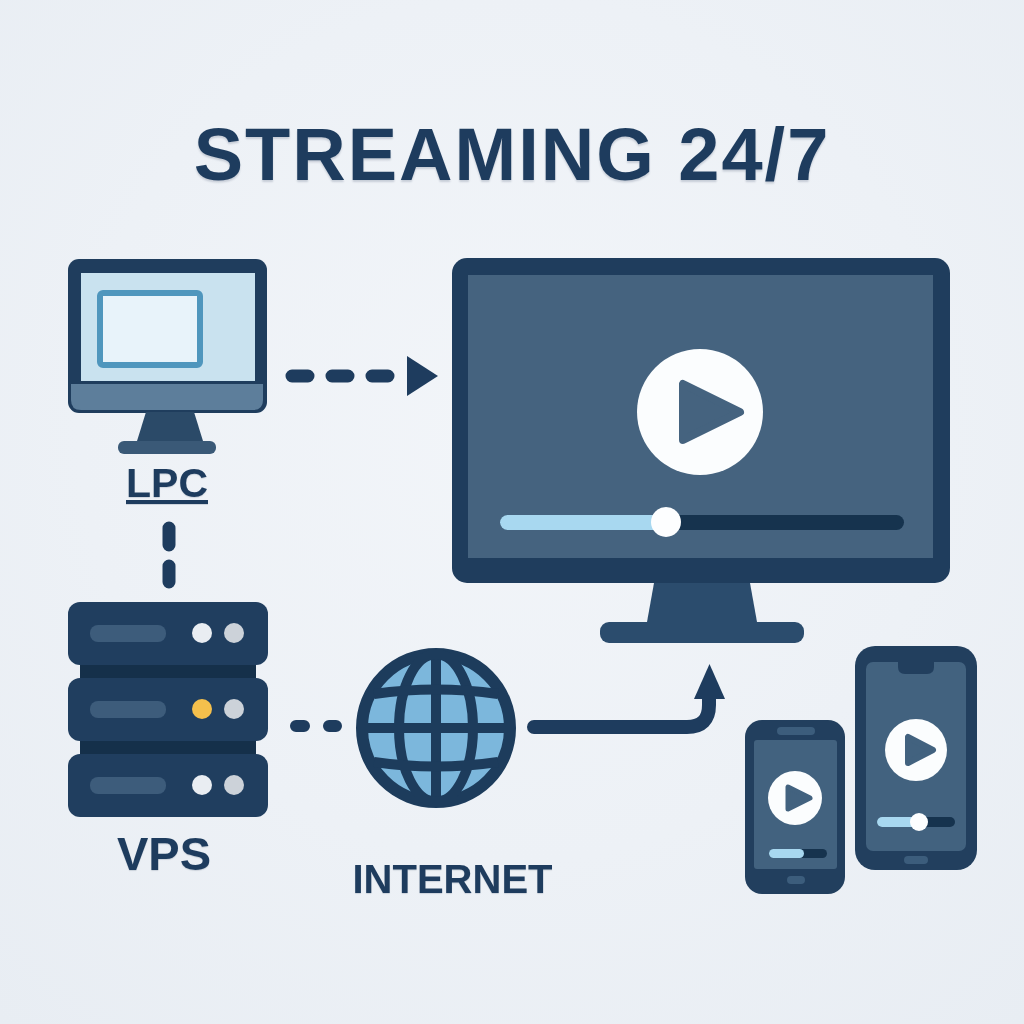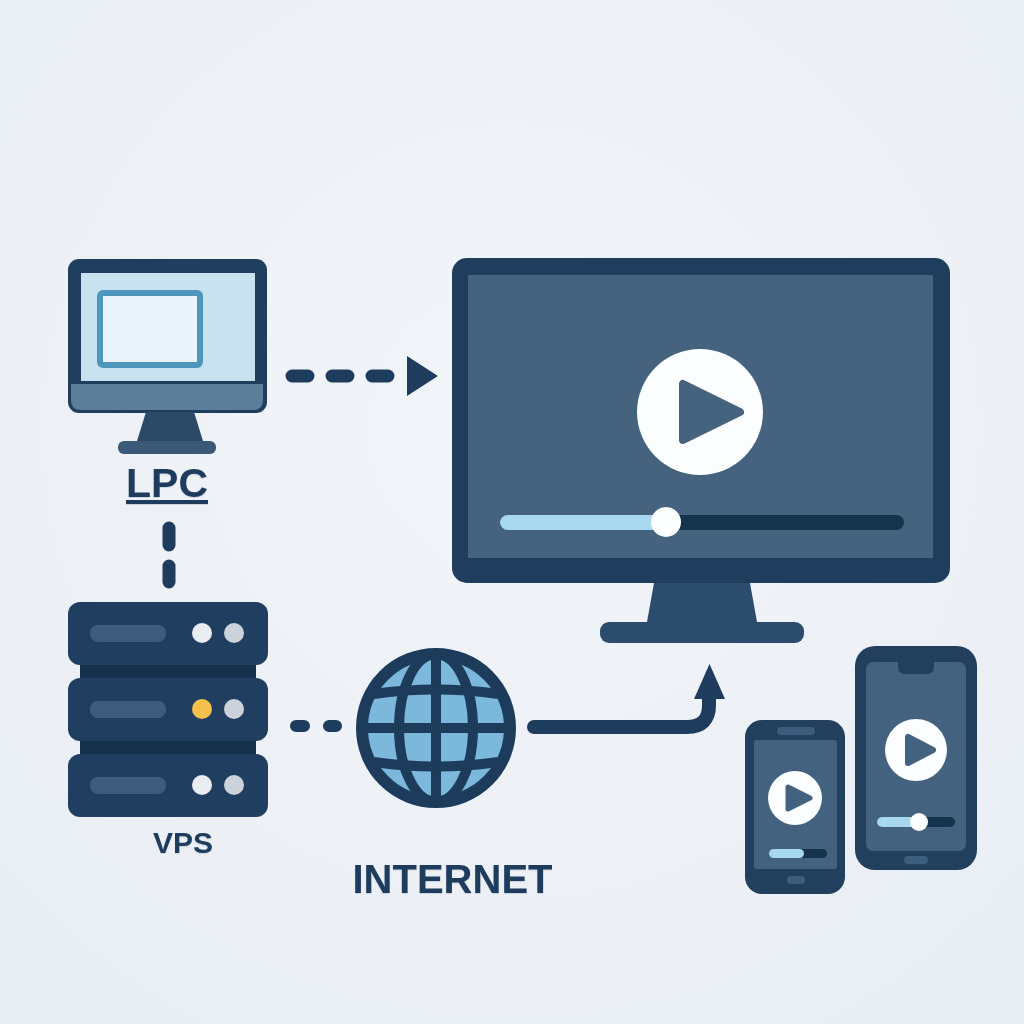--- a/index.html
+++ b/index.html
@@ -11,30 +11,31 @@
   .title{
     position:absolute;left:0;top:112px;width:1024px;text-align:center;
     font-size:74px;font-weight:bold;letter-spacing:2px;color:#1e3c5e;
     text-shadow:0 2px 2px rgba(20,40,70,0.18);
   }
   .label{
     position:absolute;text-align:center;font-weight:bold;color:#1e3c5e;
     text-shadow:0 1px 1px rgba(20,40,70,0.15);
   }
   .label-lpc{left:66px;top:460px;width:202px;font-size:41px;text-decoration:underline;}
-  .label-vps{left:81px;top:826px;width:204px;font-size:30px;}
+  .label-vps{left:62px;top:826px;width:204px;font-size:47px;}
   .label-internet{left:330px;top:857px;width:245px;font-size:40px;}
   svg{position:absolute;display:block;}
   .connectors{left:0;top:0;}
 </style>
 </head>
 <body>
 
 <div class="canvas">
 
+  <div class="title">STREAMING 24/7</div>
 
   <svg class="connectors" width="1024" height="1024" viewBox="0 0 1024 1024">
     <g>
       <path d="M292 376 H388" fill="none" stroke="#1e3c5e" stroke-width="13" stroke-linecap="round" stroke-dasharray="16 24"></path>
       <polygon points="407,356 407,396 438,376" fill="#1e3c5e"></polygon>
     </g>
     <g>
       <path d="M169 528 V582" fill="none" stroke="#1e3c5e" stroke-width="13" stroke-linecap="round" stroke-dasharray="17 21"></path>
     </g>
     <g>

